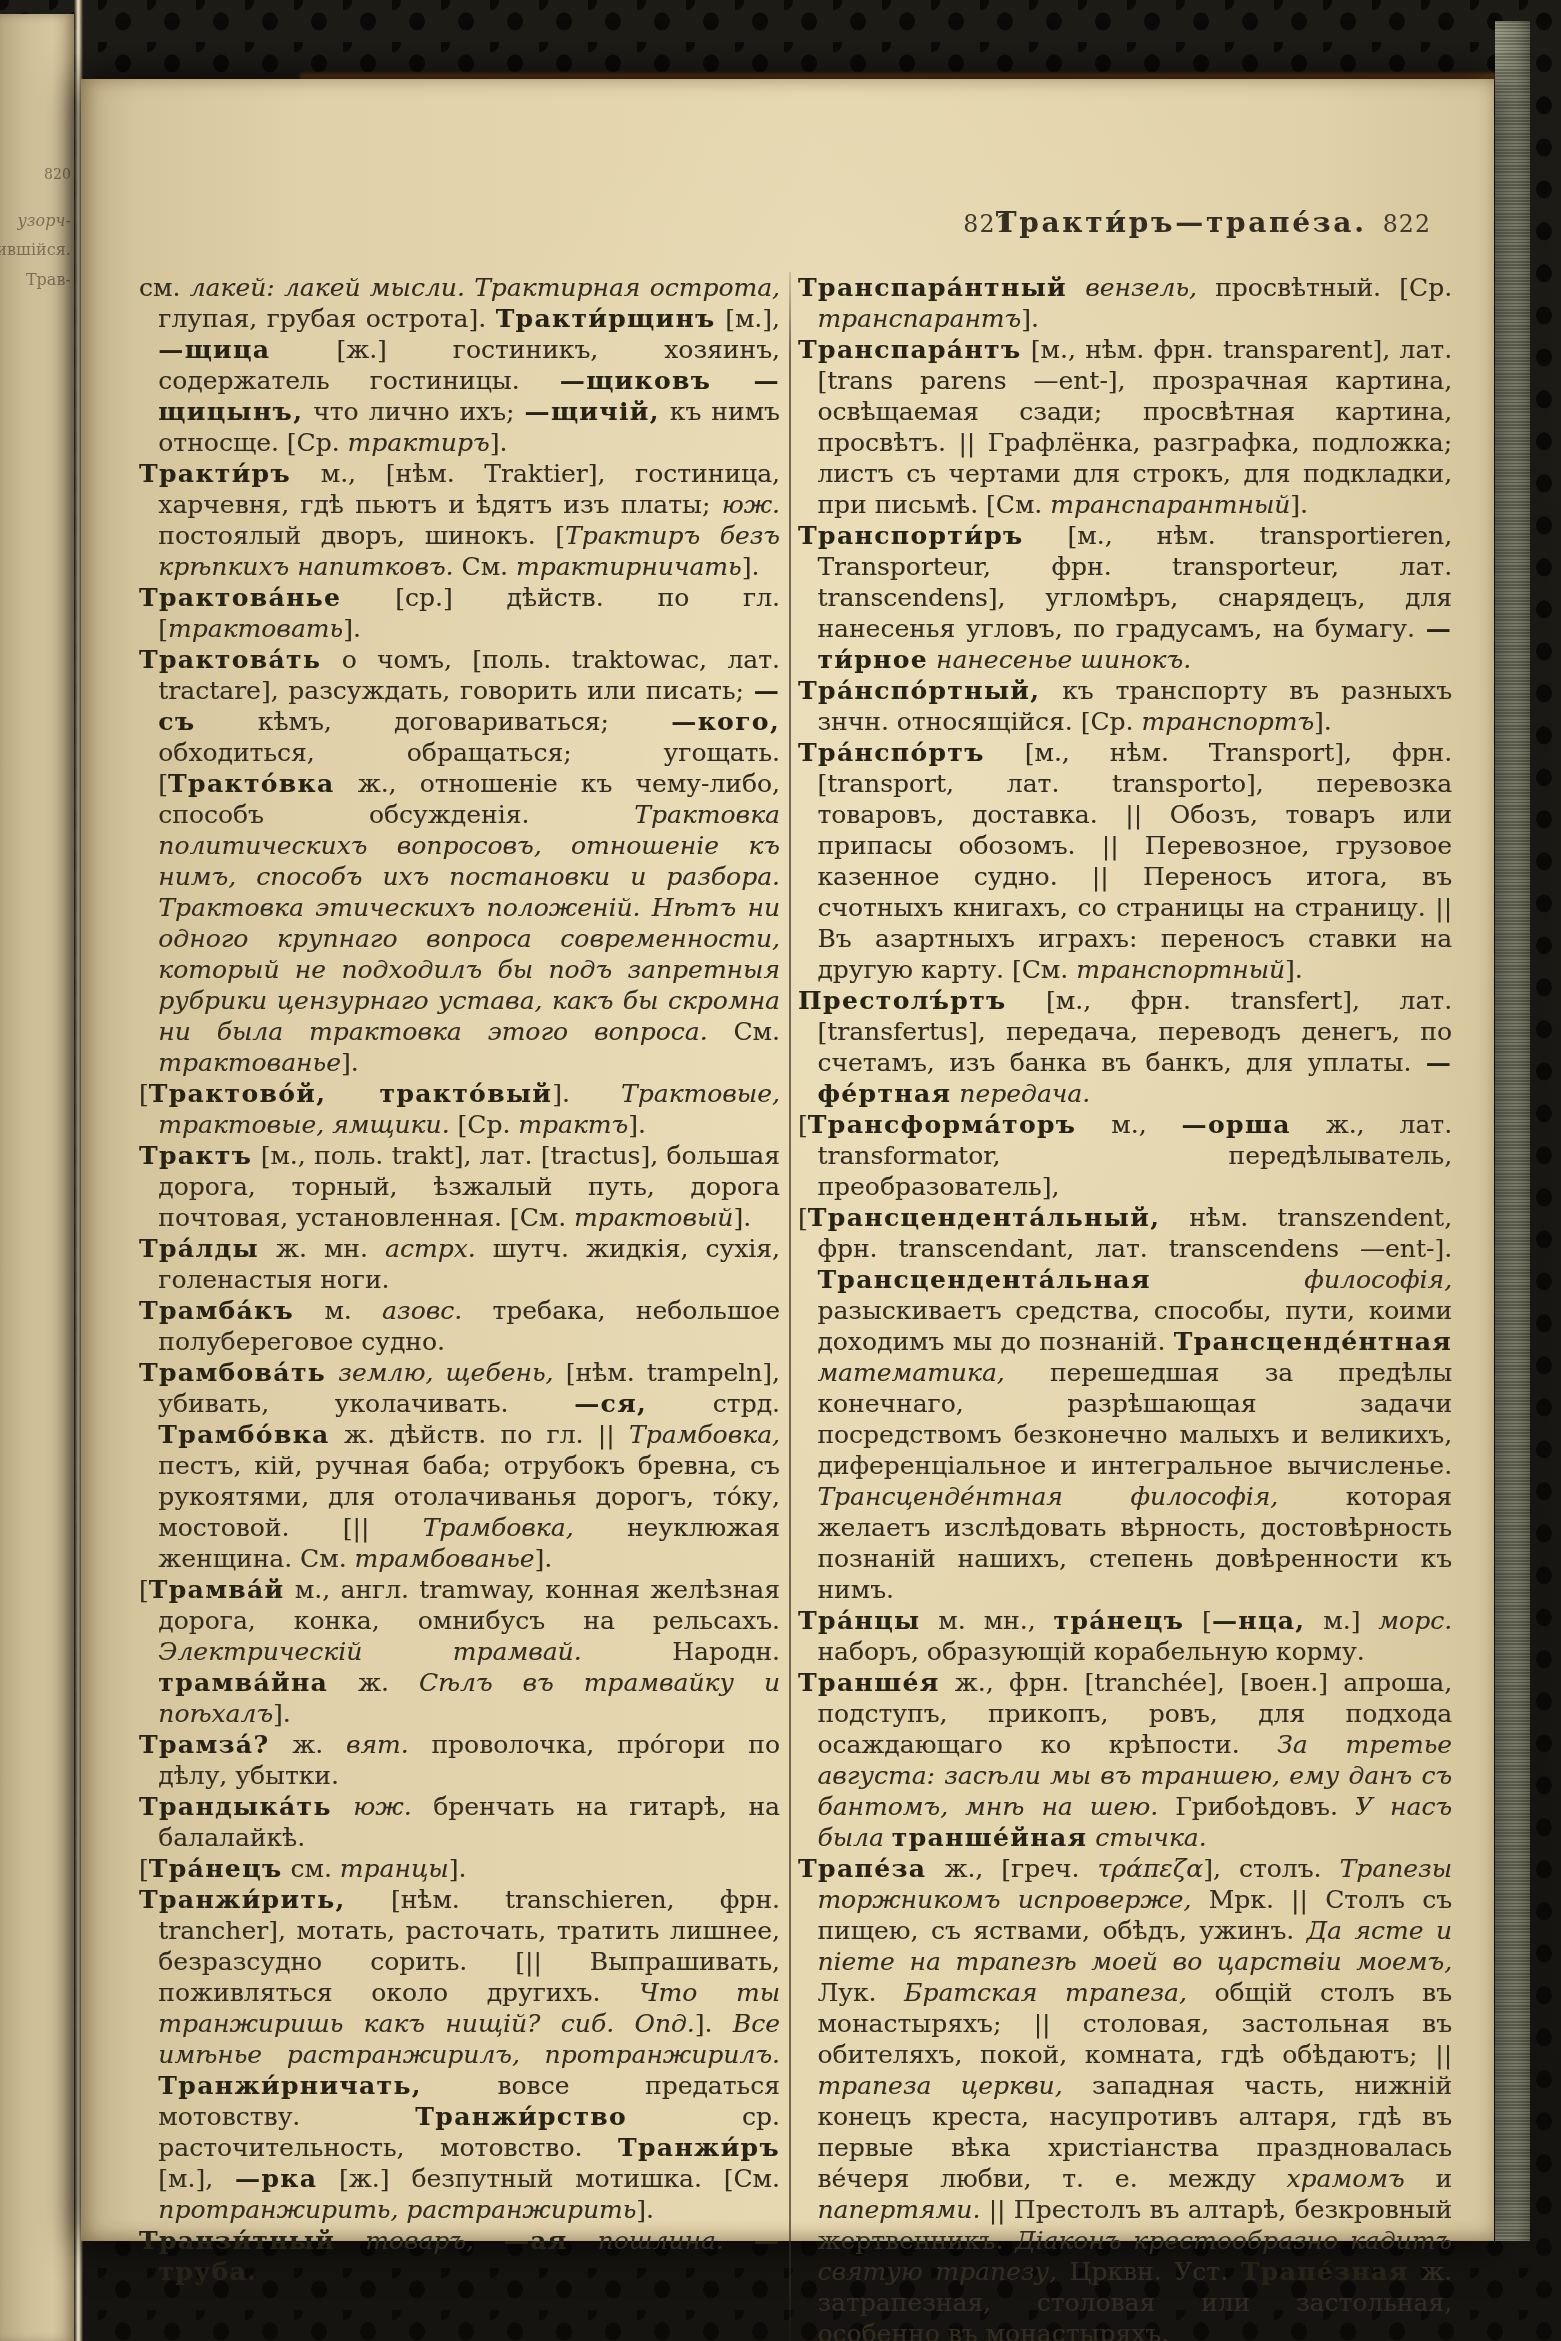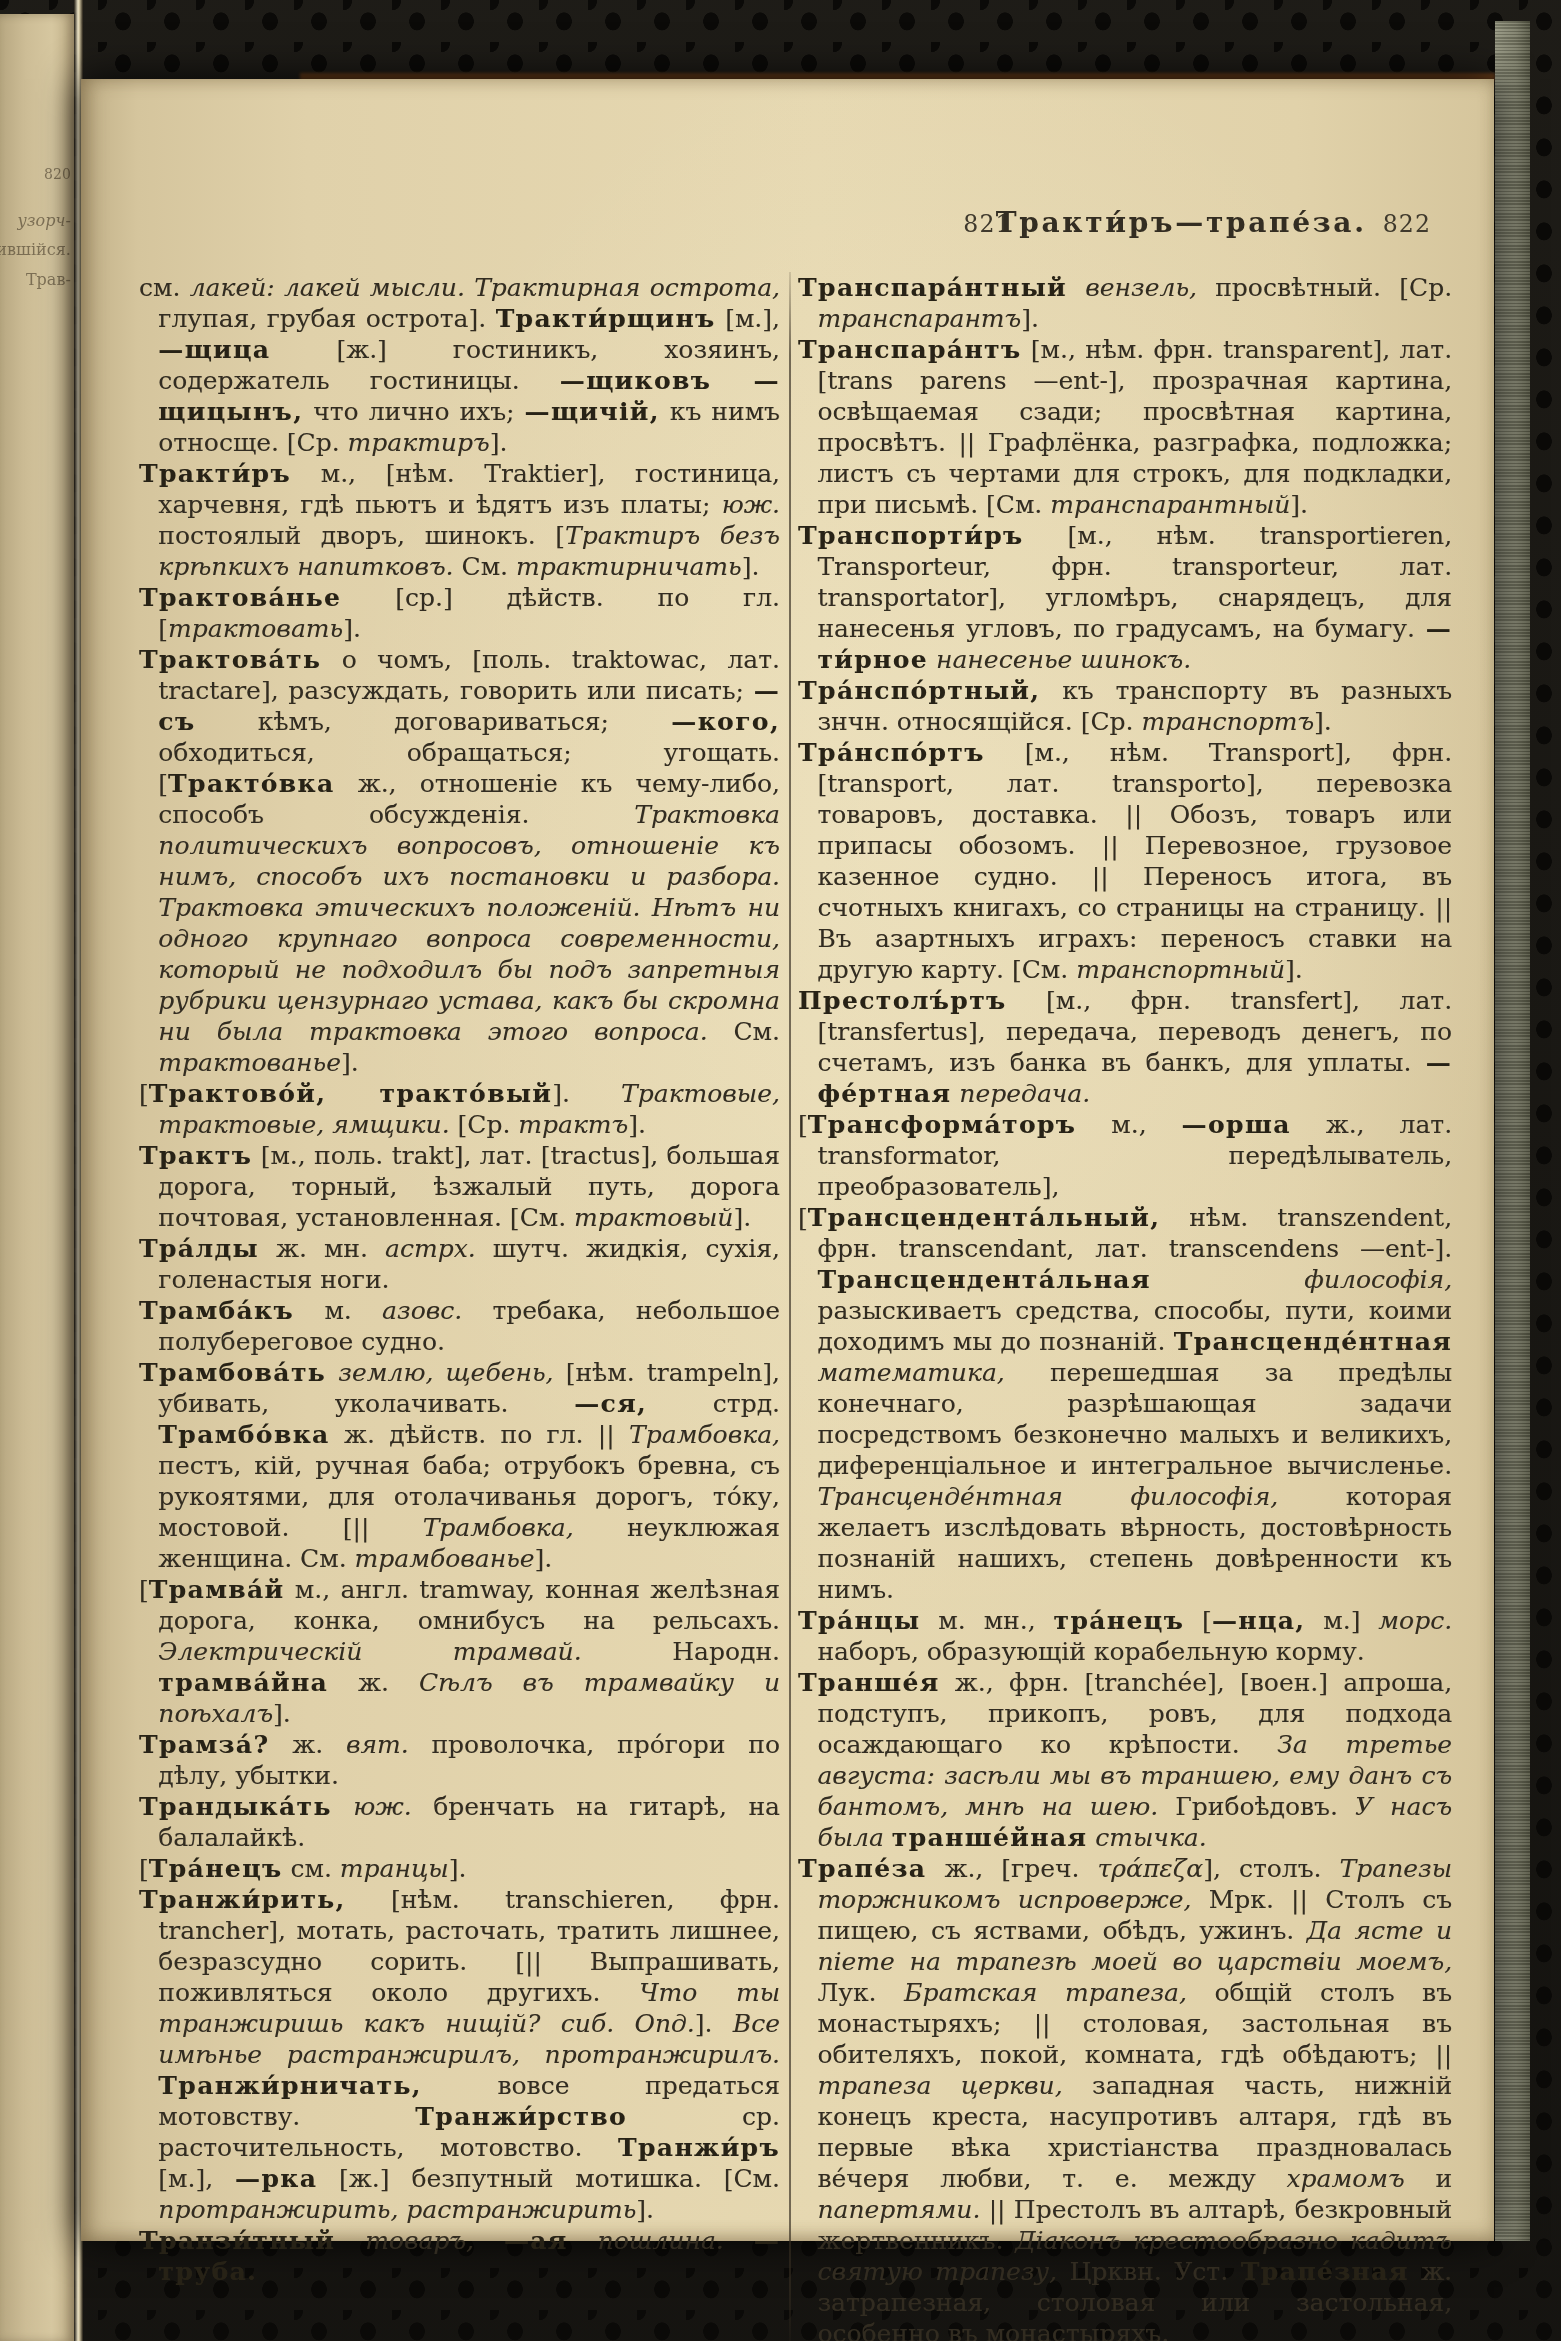--- a/index.html
+++ b/index.html
@@ -126,21 +126,21 @@
         <p class="entry"><span class="seg-b">Трамза́?</span><span class="seg-n"> ж. </span><span class="seg-i">вят.</span><span class="seg-n"> проволочка, про́гори по дѣлу, убытки.</span></p>
         <p class="entry"><span class="seg-b">Трандыка́ть</span><span class="seg-n"> </span><span class="seg-i">юж.</span><span class="seg-n"> бренчать на гитарѣ, на балалайкѣ.</span></p>
         <p class="entry"><span class="seg-n">[</span><span class="seg-b">Тра́нецъ</span><span class="seg-n"> см. </span><span class="seg-i">транцы</span><span class="seg-n">].</span></p>
         <p class="entry"><span class="seg-b">Транжи́рить,</span><span class="seg-n"> [нѣм. transchieren, фрн. trancher], мотать, расточать, тратить лишнее, безразсудно сорить. [|| Выпрашивать, поживляться около другихъ. </span><span class="seg-i">Что ты транжиришь какъ нищій?</span><span class="seg-n"> </span><span class="seg-i">сиб. Опд.</span><span class="seg-n">]. </span><span class="seg-i">Все имѣнье растранжирилъ, протранжирилъ.</span><span class="seg-n"> </span><span class="seg-b">Транжи́рничать,</span><span class="seg-n"> вовсе предаться мотовству. </span><span class="seg-b">Транжи́рство</span><span class="seg-n"> ср. расточительность, мотовство. </span><span class="seg-b">Транжи́ръ</span><span class="seg-n"> [м.], </span><span class="seg-b">—рка</span><span class="seg-n"> [ж.] безпутный мотишка. [См. </span><span class="seg-i">протранжирить, растранжирить</span><span class="seg-n">].</span></p>
         <p class="entry"><span class="seg-b">Транзи́тный</span><span class="seg-n"> </span><span class="seg-i">товаръ,</span><span class="seg-n"> </span><span class="seg-b">—ая</span><span class="seg-n"> </span><span class="seg-i">пошлина.</span><span class="seg-n"> </span><span class="seg-b">—труба.</span></p>
       </div>
     <div class="divider"></div>
     <div class="col col-right" id="col-right">
         <p class="entry"><span class="seg-b">Транспара́нтный</span><span class="seg-n"> </span><span class="seg-i">вензель,</span><span class="seg-n"> просвѣтный. [Ср. </span><span class="seg-i">транспарантъ</span><span class="seg-n">].</span></p>
         <p class="entry"><span class="seg-b">Транспара́нтъ</span><span class="seg-n"> [м., нѣм. фрн. transparent], лат. [trans parens —ent-], прозрачная картина, освѣщаемая сзади; просвѣтная картина, просвѣтъ. || Графлёнка, разграфка, подложка; листъ съ чертами для строкъ, для подкладки, при письмѣ. [См. </span><span class="seg-i">транспарантный</span><span class="seg-n">].</span></p>
-        <p class="entry"><span class="seg-b">Транспорти́ръ</span><span class="seg-n"> [м., нѣм. transportieren, Transporteur, фрн. transporteur, лат. transportator], угломѣръ, снарядецъ, для нанесенья угловъ, по градусамъ, на бумагу. </span><span class="seg-b">—ти́рное</span><span class="seg-n"> </span><span class="seg-i">нанесенье шинокъ.</span></p>
+        <p class="entry"><span class="seg-b">Транспорти́ръ</span><span class="seg-n"> [м., нѣм. transportieren, Transporteur, фрн. transporteur, лат. transcendens], угломѣръ, снарядецъ, для нанесенья угловъ, по градусамъ, на бумагу. </span><span class="seg-b">—ти́рное</span><span class="seg-n"> </span><span class="seg-i">нанесенье шинокъ.</span></p>
         <p class="entry"><span class="seg-b">Тра́нспо́ртный,</span><span class="seg-n"> къ транспорту въ разныхъ знчн. относящійся. [Ср. </span><span class="seg-i">транспортъ</span><span class="seg-n">].</span></p>
         <p class="entry"><span class="seg-b">Тра́нспо́ртъ</span><span class="seg-n"> [м., нѣм. Transport], фрн. [transport, лат. transporto], перевозка товаровъ, доставка. || Обозъ, товаръ или припасы обозомъ. || Перевозное, грузовое казенное судно. || Переносъ итога, въ счотныхъ книгахъ, со страницы на страницу. || Въ азартныхъ играхъ: переносъ ставки на другую карту. [См. </span><span class="seg-i">транспортный</span><span class="seg-n">].</span></p>
         <p class="entry"><span class="seg-b">Престолъ́ртъ</span><span class="seg-n"> [м., фрн. transfert], лат. [transfertus], передача, переводъ денегъ, по счетамъ, изъ банка въ банкъ, для уплаты. </span><span class="seg-b">—фе́ртная</span><span class="seg-n"> </span><span class="seg-i">передача.</span></p>
         <p class="entry"><span class="seg-n">[</span><span class="seg-b">Трансформа́торъ</span><span class="seg-n"> м., </span><span class="seg-b">—орша</span><span class="seg-n"> ж., лат. transformator, передѣлыватель, преобразователь],</span></p>
         <p class="entry"><span class="seg-n">[</span><span class="seg-b">Трансцендента́льный,</span><span class="seg-n"> нѣм. transzendent, фрн. transcendant, лат. transcendens —ent-]. </span><span class="seg-b">Трансцендента́льная</span><span class="seg-n"> </span><span class="seg-i">философія,</span><span class="seg-n"> разыскиваетъ средства, способы, пути, коими доходимъ мы до познаній. </span><span class="seg-b">Трансценде́нтная</span><span class="seg-n"> </span><span class="seg-i">математика,</span><span class="seg-n"> перешедшая за предѣлы конечнаго, разрѣшающая задачи посредствомъ безконечно малыхъ и великихъ, диференціальное и интегральное вычисленье. </span><span class="seg-i">Трансценде́нтная философія,</span><span class="seg-n"> которая желаетъ изслѣдовать вѣрность, достовѣрность познаній нашихъ, степень довѣренности къ нимъ.</span></p>
         <p class="entry"><span class="seg-b">Тра́нцы</span><span class="seg-n"> м. мн., </span><span class="seg-b">тра́нецъ</span><span class="seg-n"> [</span><span class="seg-b">—нца,</span><span class="seg-n"> м.] </span><span class="seg-i">морс.</span><span class="seg-n"> наборъ, образующій корабельную корму.</span></p>
         <p class="entry"><span class="seg-b">Транше́я</span><span class="seg-n"> ж., фрн. [tranchée], [воен.] апроша, подступъ, прикопъ, ровъ, для подхода осаждающаго ко крѣпости. </span><span class="seg-i">За третье августа: засѣли мы въ траншею, ему данъ съ бантомъ, мнѣ на шею.</span><span class="seg-n"> Грибоѣдовъ. </span><span class="seg-i">У насъ была</span><span class="seg-n"> </span><span class="seg-b">транше́йная</span><span class="seg-n"> </span><span class="seg-i">стычка.</span></p>
         <p class="entry"><span class="seg-b">Трапе́за</span><span class="seg-n"> ж., [греч. </span><span class="seg-i">τράπεζα</span><span class="seg-n">], столъ. </span><span class="seg-i">Трапезы торжникомъ испроверже,</span><span class="seg-n"> Мрк. || Столъ съ пищею, съ яствами, обѣдъ, ужинъ. </span><span class="seg-i">Да ясте и піете на трапезѣ моей во царствіи моемъ,</span><span class="seg-n"> Лук. </span><span class="seg-i">Братская трапеза,</span><span class="seg-n"> общій столъ въ монастыряхъ; || столовая, застольная въ обителяхъ, покой, комната, гдѣ обѣдаютъ; || </span><span class="seg-i">трапеза церкви,</span><span class="seg-n"> западная часть, нижній конецъ креста, насупротивъ алтаря, гдѣ въ первые вѣка христіанства праздновалась ве́черя любви, т. е. между </span><span class="seg-i">храмомъ</span><span class="seg-n"> и </span><span class="seg-i">папертями.</span><span class="seg-n"> || Престолъ въ алтарѣ, безкровный жертвенникъ. </span><span class="seg-i">Діаконъ крестообразно кадитъ святую трапезу,</span><span class="seg-n"> Црквн. Уст. </span><span class="seg-b">Трапе́зная</span><span class="seg-n"> ж. затрапезная, столовая или застольная, особенно въ монастыряхъ. </span></p>
       </div>
   </div>

